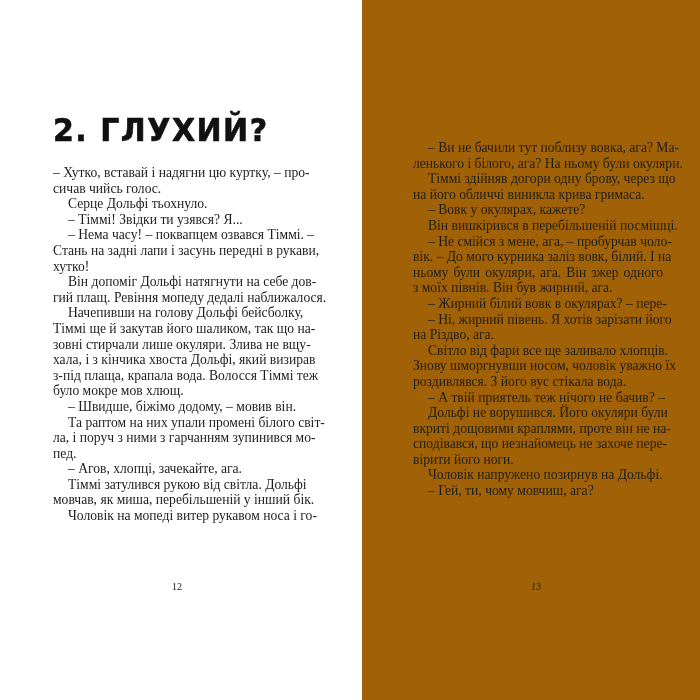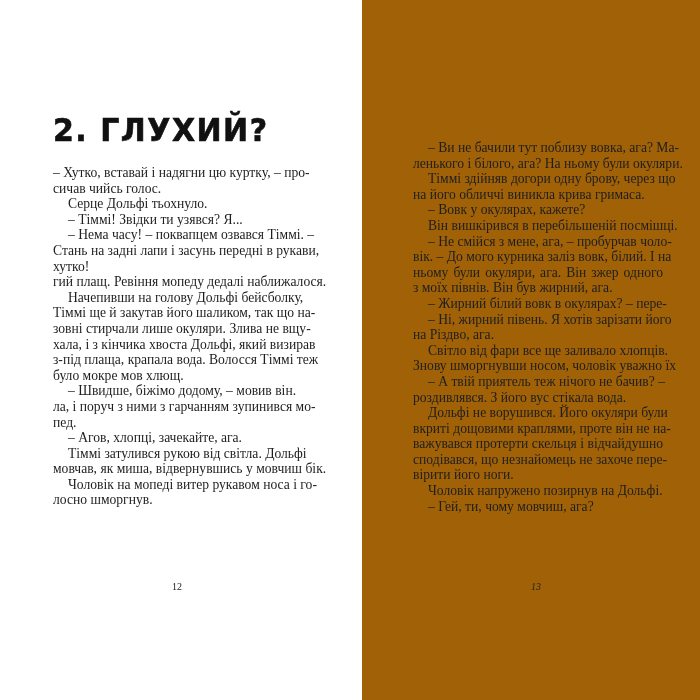--- a/index.html
+++ b/index.html
@@ -67,35 +67,36 @@
 <div class="page page-left">
   <h1 class="chapter-title">2. ГЛУХИЙ?</h1>
   <div class="text-block left-block" id="left-lines">
       <span class="line">– Хутко, вставай і надягни цю куртку, – про-</span>
       <span class="line last">сичав чийсь голос.</span>
       <span class="line indent last">Серце Дольфі тьохнуло.</span>
       <span class="line indent last">– Тіммі! Звідки ти узявся? Я...</span>
       <span class="line indent">– Нема часу! – поквапцем озвався Тіммі. –</span>
       <span class="line">Стань на задні лапи і засунь передні в рукави,</span>
       <span class="line last">хутко!</span>
+      <span class="line indent">Він допоміг Дольфі натягнути на себе дов-</span>
       <span class="line last">гий плащ. Ревіння мопеду дедалі наближалося.</span>
       <span class="line indent">Начепивши на голову Дольфі бейсболку,</span>
       <span class="line">Тіммі ще й закутав його шаликом, так що на-</span>
       <span class="line">зовні стирчали лише окуляри. Злива не вщу-</span>
       <span class="line">хала, і з кінчика хвоста Дольфі, який визирав</span>
       <span class="line">з-під плаща, крапала вода. Волосся Тіммі теж</span>
       <span class="line last">було мокре мов хлющ.</span>
       <span class="line indent last">– Швидше, біжімо додому, – мовив він.</span>
+      <span class="line indent">Та раптом на них упали промені білого світ-</span>
       <span class="line">ла, і поруч з ними з гарчанням зупинився мо-</span>
       <span class="line last">пед.</span>
       <span class="line indent last">– Агов, хлопці, зачекайте, ага.</span>
       <span class="line indent">Тіммі затулився рукою від світла. Дольфі</span>
-      <span class="line last">мовчав, як миша, відвернувшись у мовчиш бік.</span>
+      <span class="line last">мовчав, як миша, перебільшеній у інший бік.</span>
       <span class="line indent">Чоловік на мопеді витер рукавом носа і го-</span>
-      <span class="line last">лосно шморгнув.</span>
     </div>
   <div class="page-number">12</div>
 </div>
 
 <div class="page page-right">
   <div class="text-block right-block" id="right-lines">
       <span class="line indent">– Ви не бачили тут поблизу вовка, ага? Ма-</span>
       <span class="line last">ленького і білого, ага? На ньому були окуляри.</span>
       <span class="line indent">Тіммі здійняв догори одну брову, через що</span>
       <span class="line last">на його обличчі виникла крива гримаса.</span>
@@ -103,24 +104,23 @@
       <span class="line indent last">Він вишкірився в перебільшеній посмішці.</span>
       <span class="line indent">– Не смійся з мене, ага, – пробурчав чоло-</span>
       <span class="line">вік. – До мого курника заліз вовк, білий. І на</span>
       <span class="line">ньому були окуляри, ага.  Він зжер одного</span>
       <span class="line last">з моїх півнів. Він був жирний, ага.</span>
       <span class="line indent">– Жирний білий вовк в окулярах? – пере-</span>
       <span class="line indent">– Ні, жирний півень. Я хотів зарізати його</span>
       <span class="line last">на Різдво, ага.</span>
       <span class="line indent">Світло від фари все ще заливало хлопців.</span>
       <span class="line">Знову шморгнувши носом, чоловік уважно їх</span>
+      <span class="line last">роздивлявся. З його вус стікала вода.</span>
       <span class="line indent">– А твій приятель теж нічого не бачив? –</span>
-      <span class="line last">роздивлявся. З його вус стікала вода.</span>
       <span class="line indent">Дольфі не ворушився. Його окуляри були</span>
       <span class="line">вкриті дощовими краплями, проте він не на-</span>
-      <span class="line">важувався протерти скельця і відчайдушно</span>
       <span class="line">сподівався, що незнайомець не захоче пере-</span>
       <span class="line last">вірити його ноги.</span>
       <span class="line indent last">Чоловік напружено позирнув на Дольфі.</span>
       <span class="line indent last">– Гей, ти, чому мовчиш, ага?</span>
     </div>
   <div class="page-number">13</div>
 </div>
 
 </body></html>

